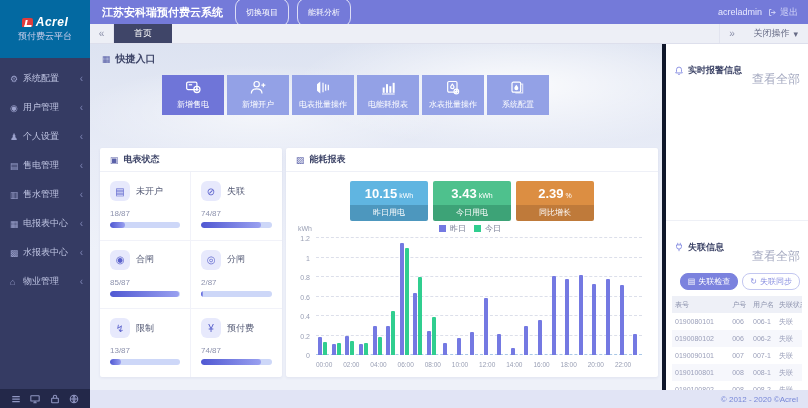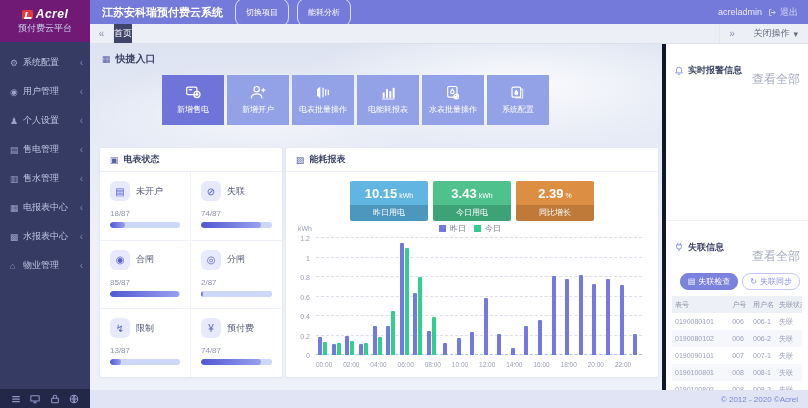--- a/index.html
+++ b/index.html
@@ -1,21 +1,21 @@
 <!DOCTYPE html>
 <html><head>
 <meta charset="utf-8">
 <style>
   * { box-sizing: border-box; margin: 0; padding: 0; }
   html,body { width:808px; height:408px; overflow:hidden; font-family:"Liberation Sans", sans-serif; background:#c9d8c0; }
   #app { position:relative; width:808px; height:408px; background:#eef1f9; }
 
   
   .sidebar { position:absolute; left:0; top:0; width:90px; height:408px; background:#353b63; z-index:5; }
-  .logo { height:42px; background:#701a75; display:flex; flex-direction:column; align-items:center; justify-content:center; gap:1px; }
+  .logo { height:58px; background:#0369a1; display:flex; flex-direction:column; align-items:center; justify-content:center; gap:1px; }
   .brand-row { display:flex; align-items:center; gap:3px; }
   .logo-mark { width:11px; height:9px; background:#e03c3c; border-radius:2px 2px 2px 0; display:inline-block; position:relative; }
   .logo-mark:after { content:""; position:absolute; left:3px; top:2px; width:5px; height:5px; border-left:2px solid #fff; border-bottom:2px solid #fff; transform:skewX(-12deg); }
   .brand-name { color:#fff; font-weight:bold; font-style:italic; font-size:12px; letter-spacing:.5px; }
   .logo-sub { color:#c9cdea; font-size:9px; }
   .menu { padding-top:6px; }
   .menu-item { height:29px; display:flex; align-items:center; padding:0 7px 0 10px; color:#bfc4e2; font-size:9px; cursor:pointer; }
   .mi-icon { width:13px; font-size:9px; color:#9ba1cc; flex:0 0 13px; }
   .mi-label { flex:1; white-space:nowrap; }
   .mi-chevron { color:#7d84b4; font-size:10px; }
@@ -26,34 +26,34 @@
   .header { position:absolute; left:90px; top:0; width:718px; height:24px; background:#747ad9; display:flex; align-items:center; padding:0 10px 0 12px; }
   .h-title { color:#fff; font-size:11px; font-weight:bold; margin-right:12px; white-space:nowrap; }
   .pill { border:1px solid rgba(255,255,255,.75); border-radius:9px; background:transparent; color:#fff; font-size:8px; padding:8px 10px; margin-right:8px; cursor:pointer; font-family:inherit; }
   .h-right { margin-left:auto; display:flex; align-items:center; gap:6px; color:#e8eaff; font-size:9px; }
   .h-right .sep { opacity:.8; display:flex; align-items:center; gap:3px; }
 
   
   .tabbar { position:absolute; left:90px; top:24px; width:718px; height:20px; background:#edeff6; border-bottom:1px solid #dddfec; display:flex; align-items:stretch; }
   .tab-nav { width:24px; display:flex; align-items:center; justify-content:center; color:#8a8fa8; font-size:10px; cursor:pointer; border-right:1px solid #e2e4ef; }
   .tab-nav.rt { border-right:none; border-left:1px solid #e2e4ef; }
-  .tab.active { background:#3f4568; color:#fff; font-size:9px; display:flex; align-items:center; padding:0 0; cursor:pointer; }
+  .tab.active { background:#3f4568; color:#fff; font-size:9px; display:flex; align-items:center; padding:0 20px; cursor:pointer; }
   .tab-right { margin-left:auto; display:flex; align-items:stretch; }
   .close-ops { display:flex; align-items:center; gap:4px; padding:0 10px; font-size:9px; color:#666b85; cursor:pointer; }
 
   
   .main { position:absolute; left:90px; top:44px; width:572px; height:346px;
     background:
       radial-gradient(ellipse 320px 90px at 75% 12%, rgba(255,255,255,.85), rgba(255,255,255,0) 70%),
       radial-gradient(ellipse 260px 70px at 30% 20%, rgba(255,255,255,.6), rgba(255,255,255,0) 70%),
       linear-gradient(180deg,#dde3f1 0%,#e7ebf6 30%,#eef1f9 60%,#eef1f9 100%); }
   .sec-title { display:flex; align-items:center; gap:5px; font-size:10px; font-weight:bold; color:#3e4568; padding:8px 0 0 12px; }
   .t-icon { color:#5a61a8; font-size:9px; font-weight:normal; }
   .qe-buttons { position:absolute; left:72px; top:31px; display:flex; gap:3px; }
-  .qe-btn { width:62px; height:50px; background:#93a1e6; border:none; cursor:pointer; display:flex; flex-direction:column; align-items:center; justify-content:center; gap:4px; color:#fff; font-size:8px; font-family:inherit; }
+  .qe-btn { width:62px; height:40px; background:#93a1e6; border:none; cursor:pointer; display:flex; flex-direction:column; align-items:center; justify-content:center; gap:4px; color:#fff; font-size:8px; font-family:inherit; }
   .qe-btn.primary { background:#6f75d8; }
   .qe-btn svg { display:block; }
 
   .card { position:absolute; background:#fff; border-radius:2px; box-shadow:0 1px 3px rgba(60,70,130,.08); }
   .card-title { height:24px; display:flex; align-items:center; gap:5px; font-size:9px; font-weight:bold; color:#3e4568; padding:0 10px; border-bottom:1px solid #eef0f7; }
 
   
   .meter-card { left:10px; top:104px; width:182px; height:229px; }
   .tiles { display:grid; grid-template-columns:1fr 1fr; height:205px; }
   .tile { padding:9px 10px 0 10px; border-right:1px solid #f1f2f9; border-bottom:1px solid #f1f2f9; }

